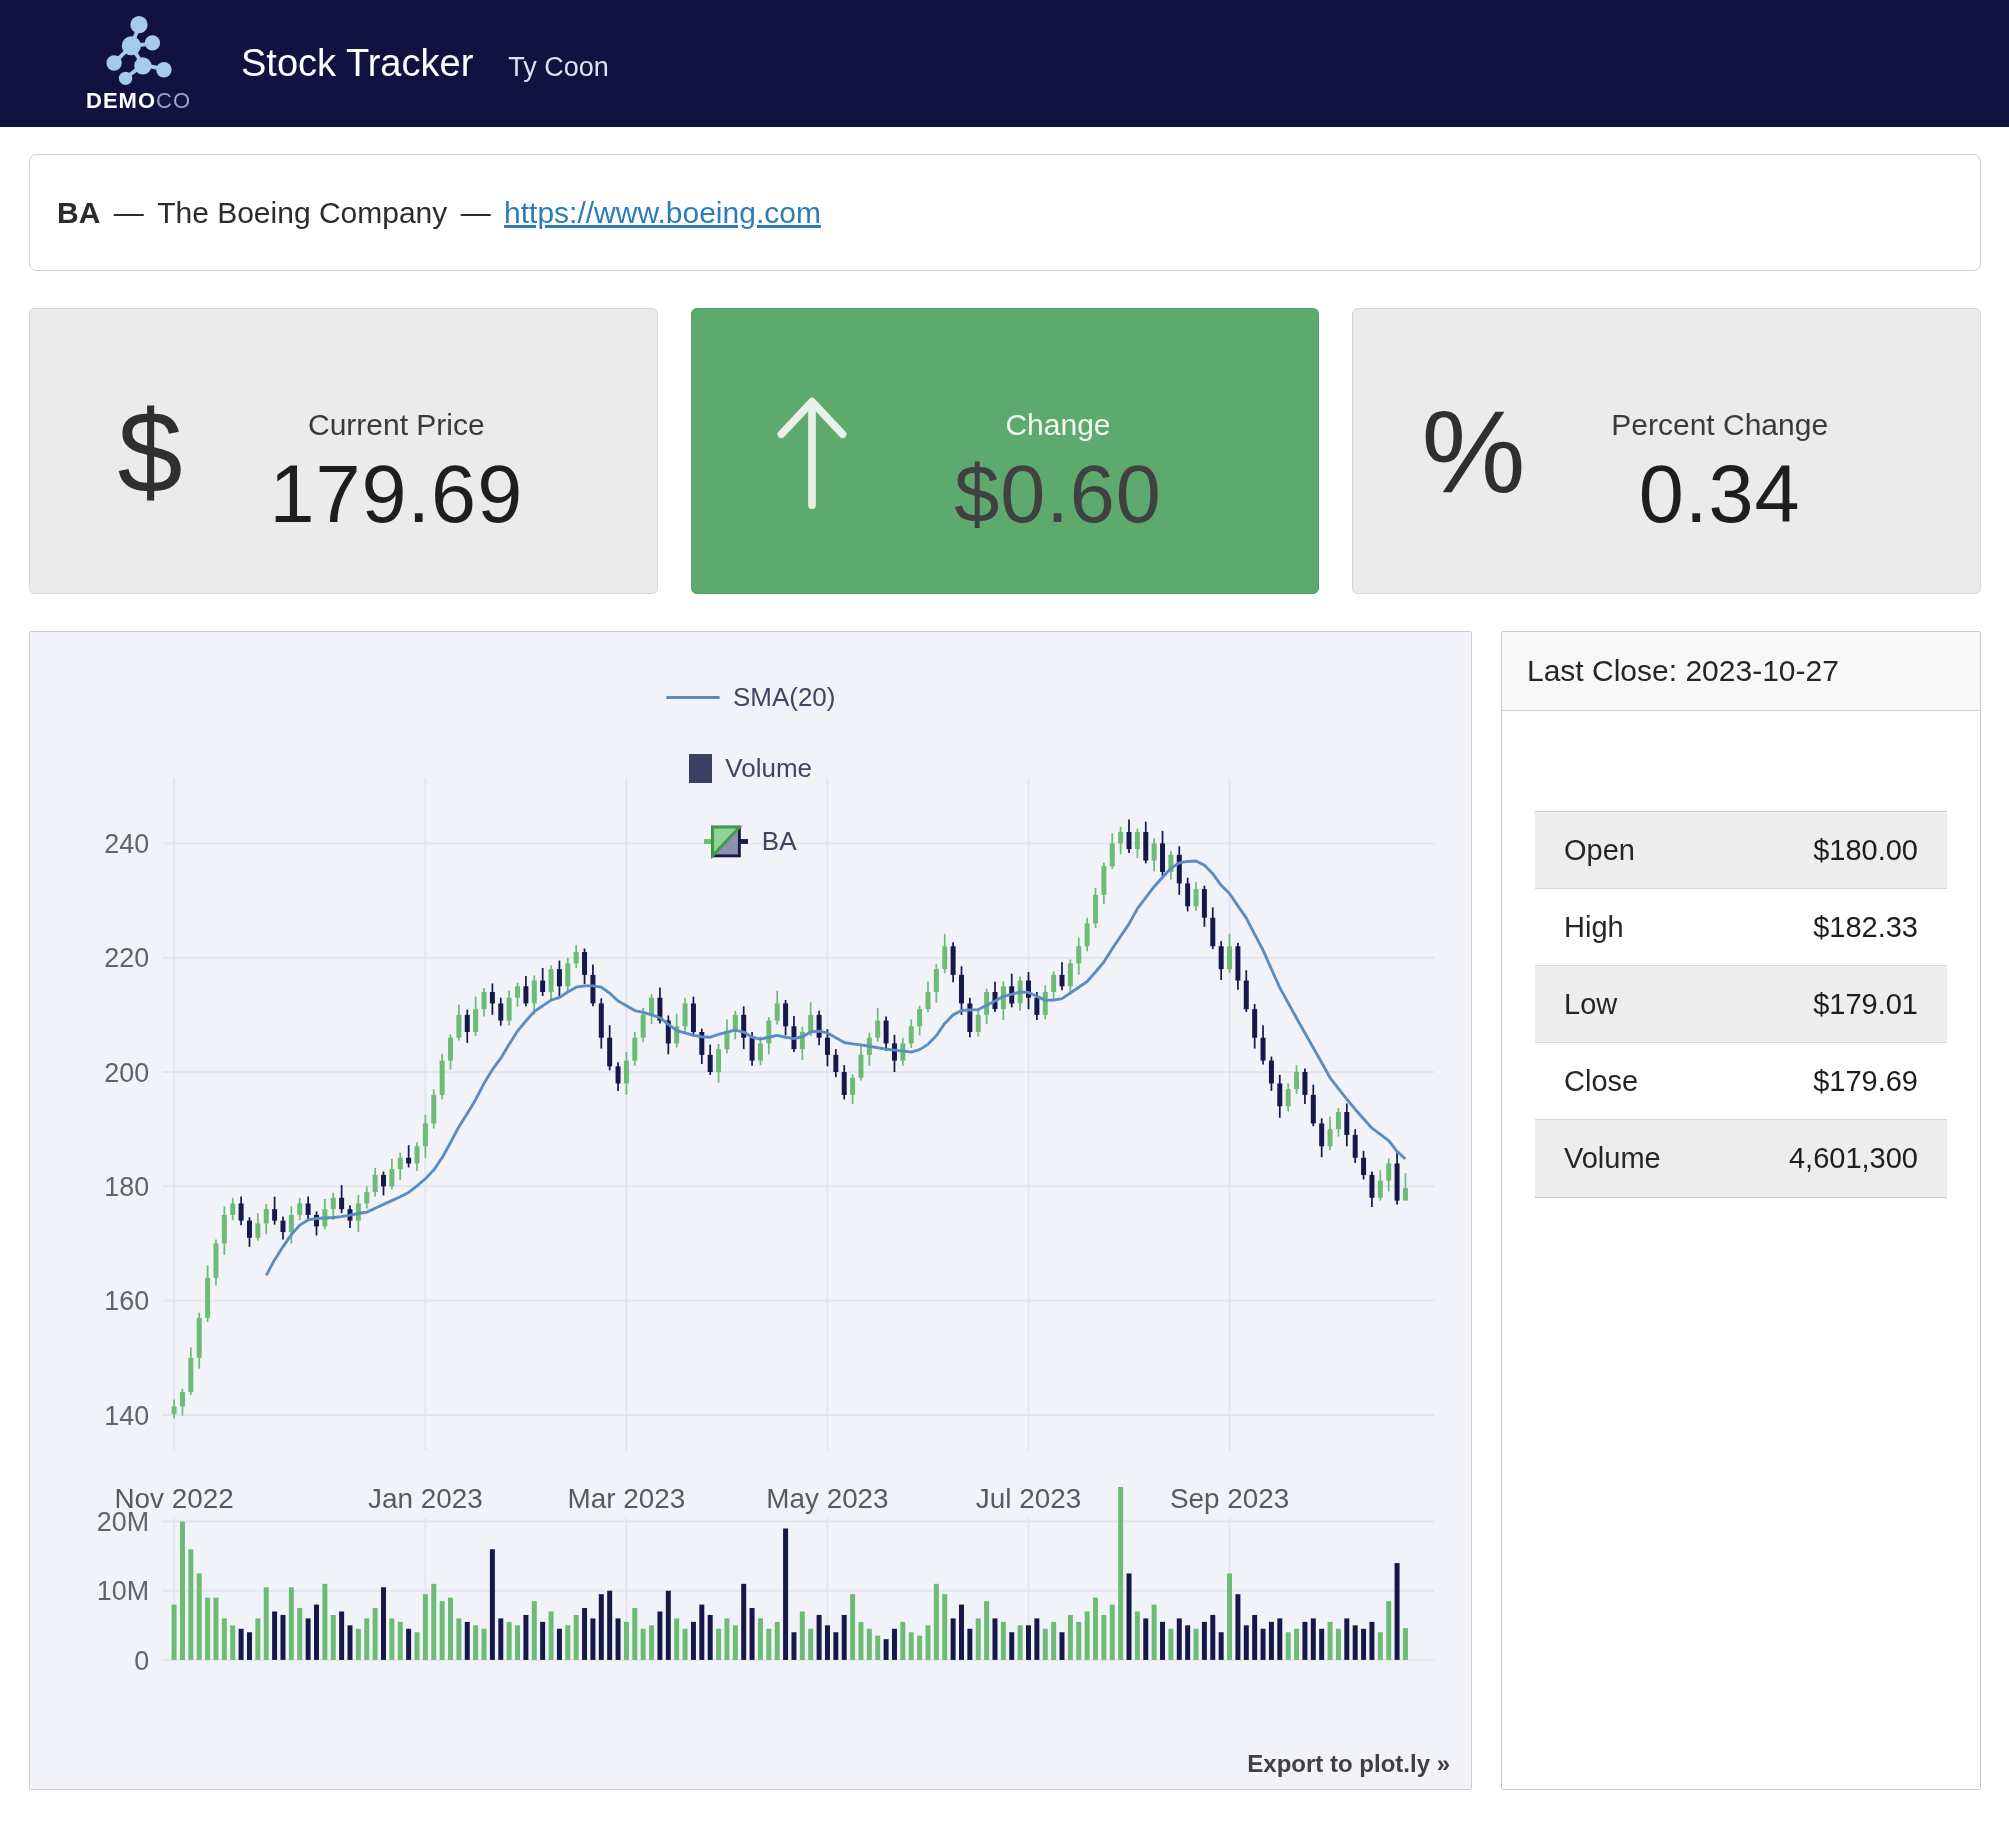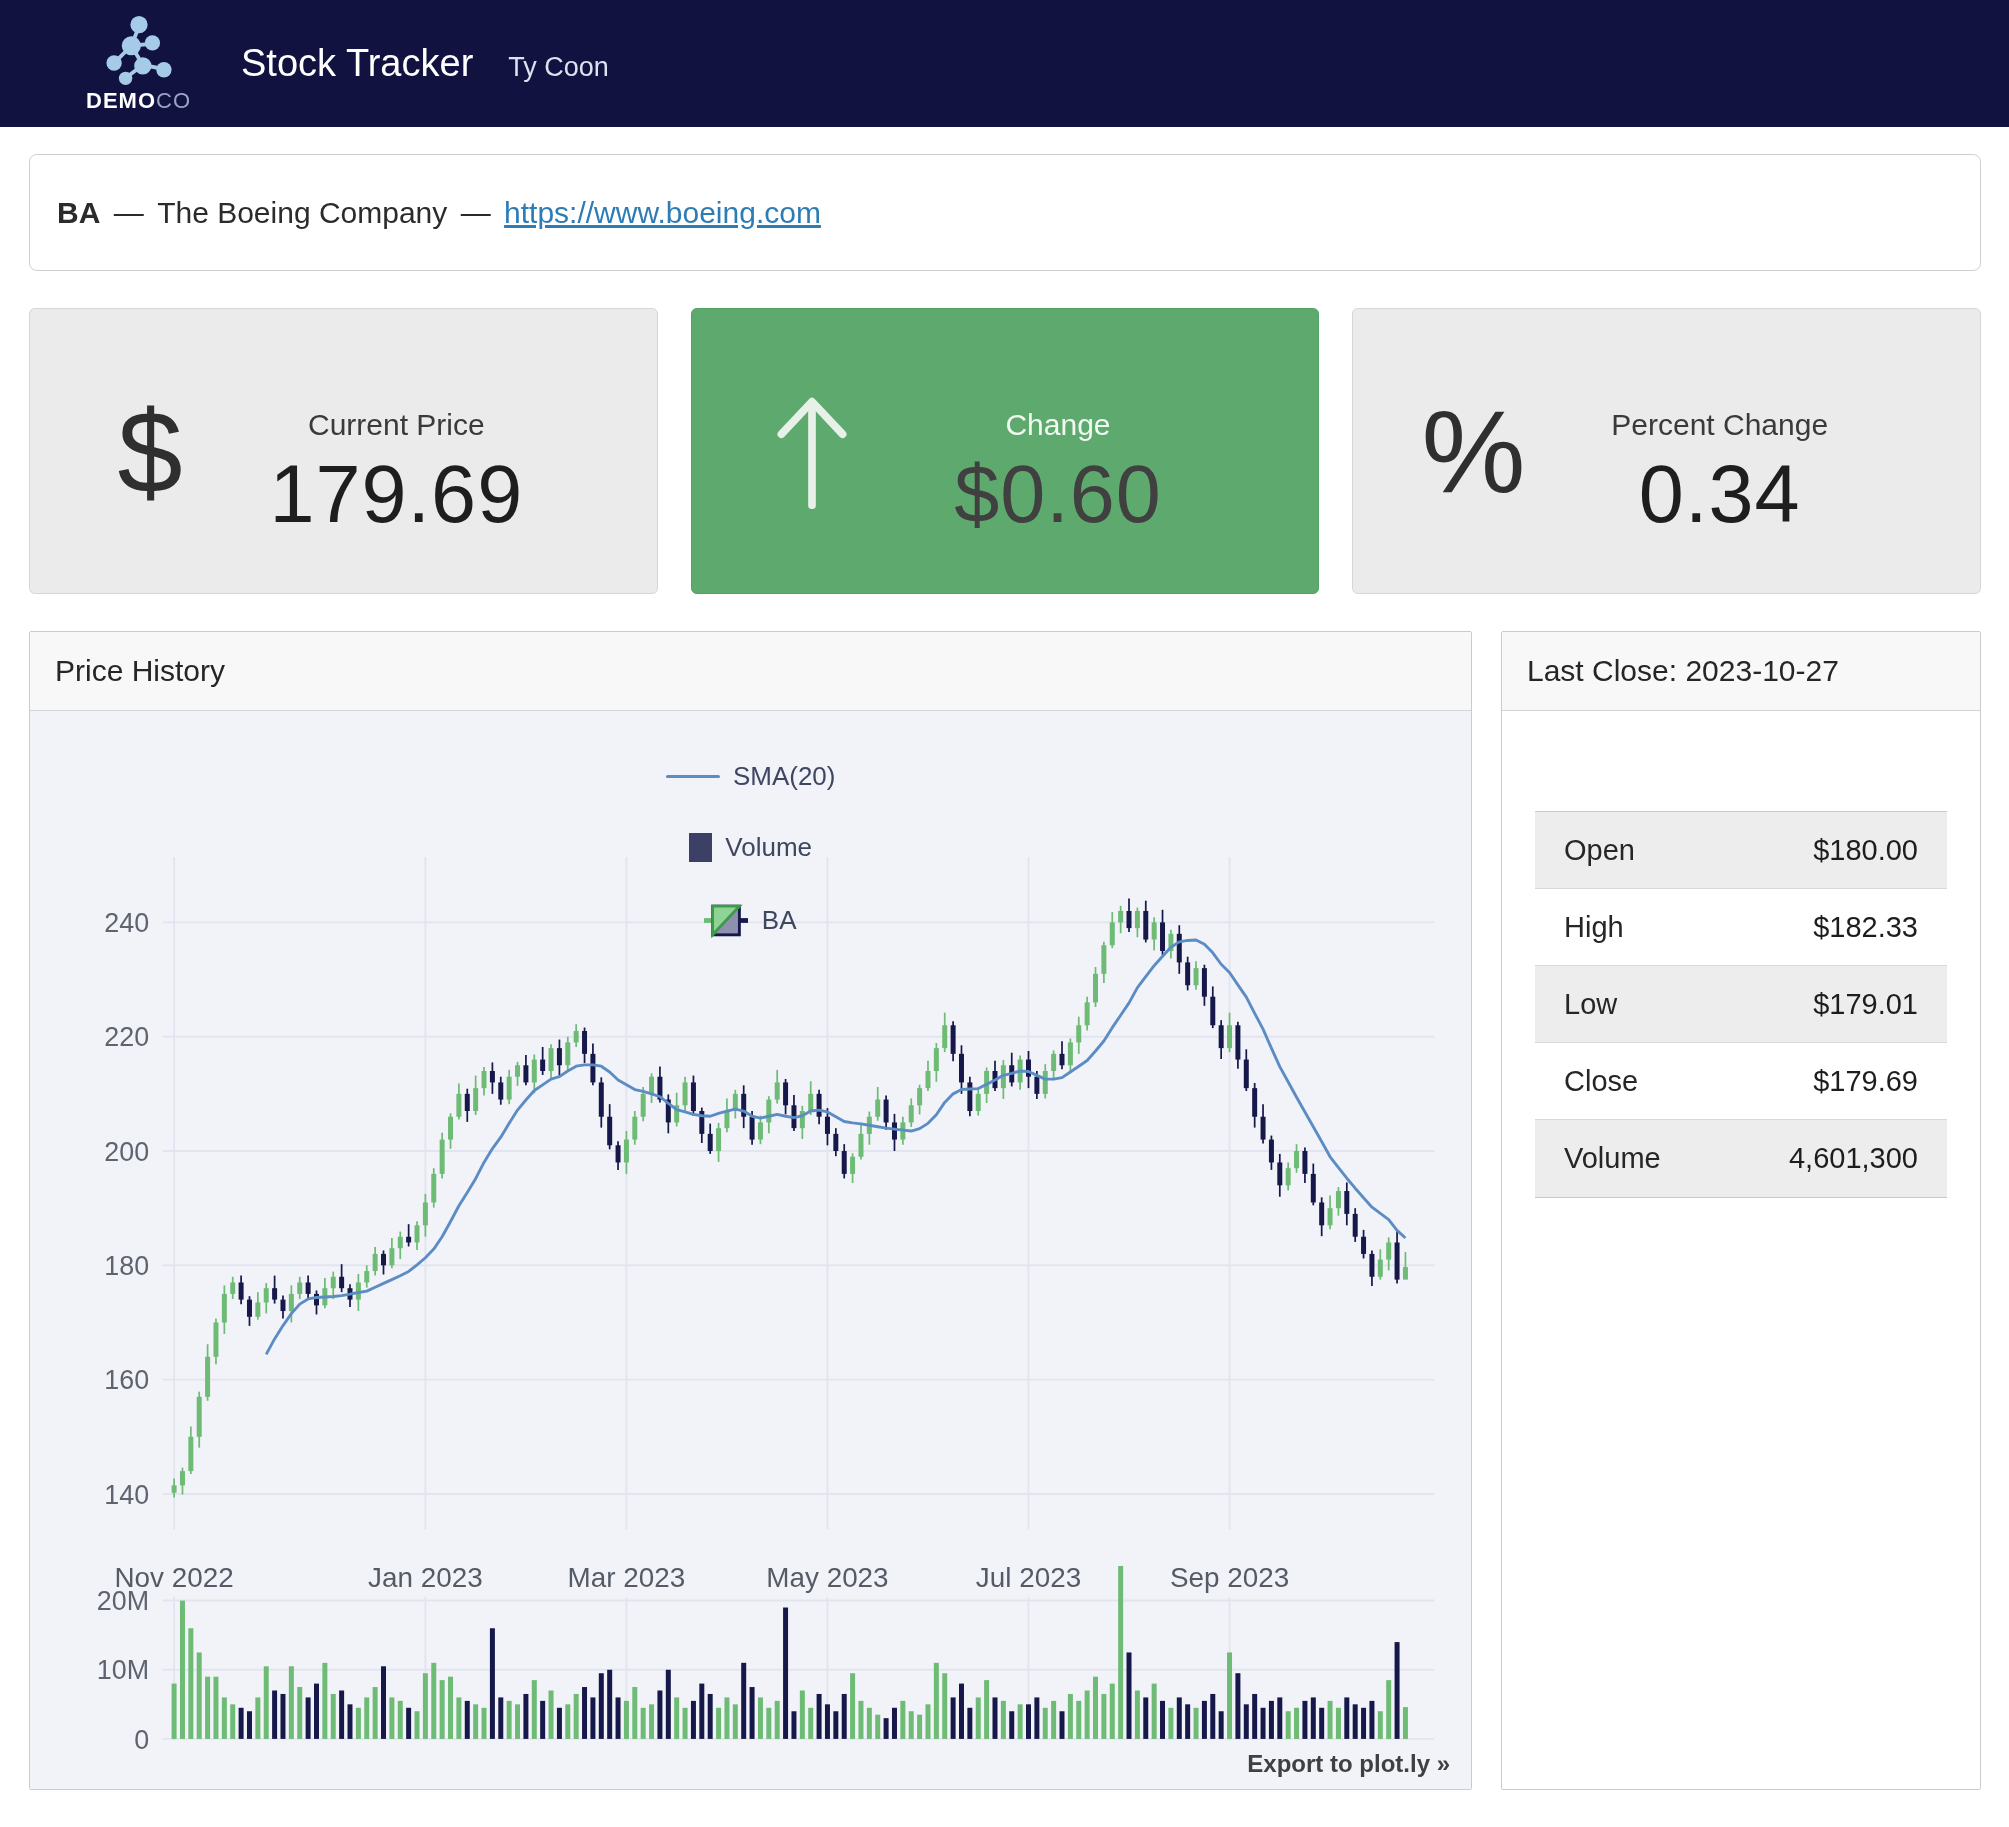--- a/index.html
+++ b/index.html
@@ -155,21 +155,20 @@
           <div class="stat-label">Percent Change</div>
           <div class="stat-value">0.34</div>
         </div>
       </div>
 
     </div>
 
     <div class="main-row">
 
       <div class="panel chart-panel">
-        <div class="panel-header">Price History</div>
         <div class="chart-area">
           <svg id="chart-svg" class="chart-svg" width="1439" height="1076" viewBox="0 0 1498 1120">
               <line x1="138" y1="815" x2="1462" y2="815" stroke="#e2e5ef" stroke-width="2"></line>
               <text x="124" y="825" text-anchor="end" font-size="28" fill="#5d6470">140</text>
               <line x1="138" y1="696" x2="1462" y2="696" stroke="#e2e5ef" stroke-width="2"></line>
               <text x="124" y="706" text-anchor="end" font-size="28" fill="#5d6470">160</text>
               <line x1="138" y1="577" x2="1462" y2="577" stroke="#e2e5ef" stroke-width="2"></line>
               <text x="124" y="587" text-anchor="end" font-size="28" fill="#5d6470">180</text>
               <line x1="138" y1="458" x2="1462" y2="458" stroke="#e2e5ef" stroke-width="2"></line>
               <text x="124" y="468" text-anchor="end" font-size="28" fill="#5d6470">200</text>

